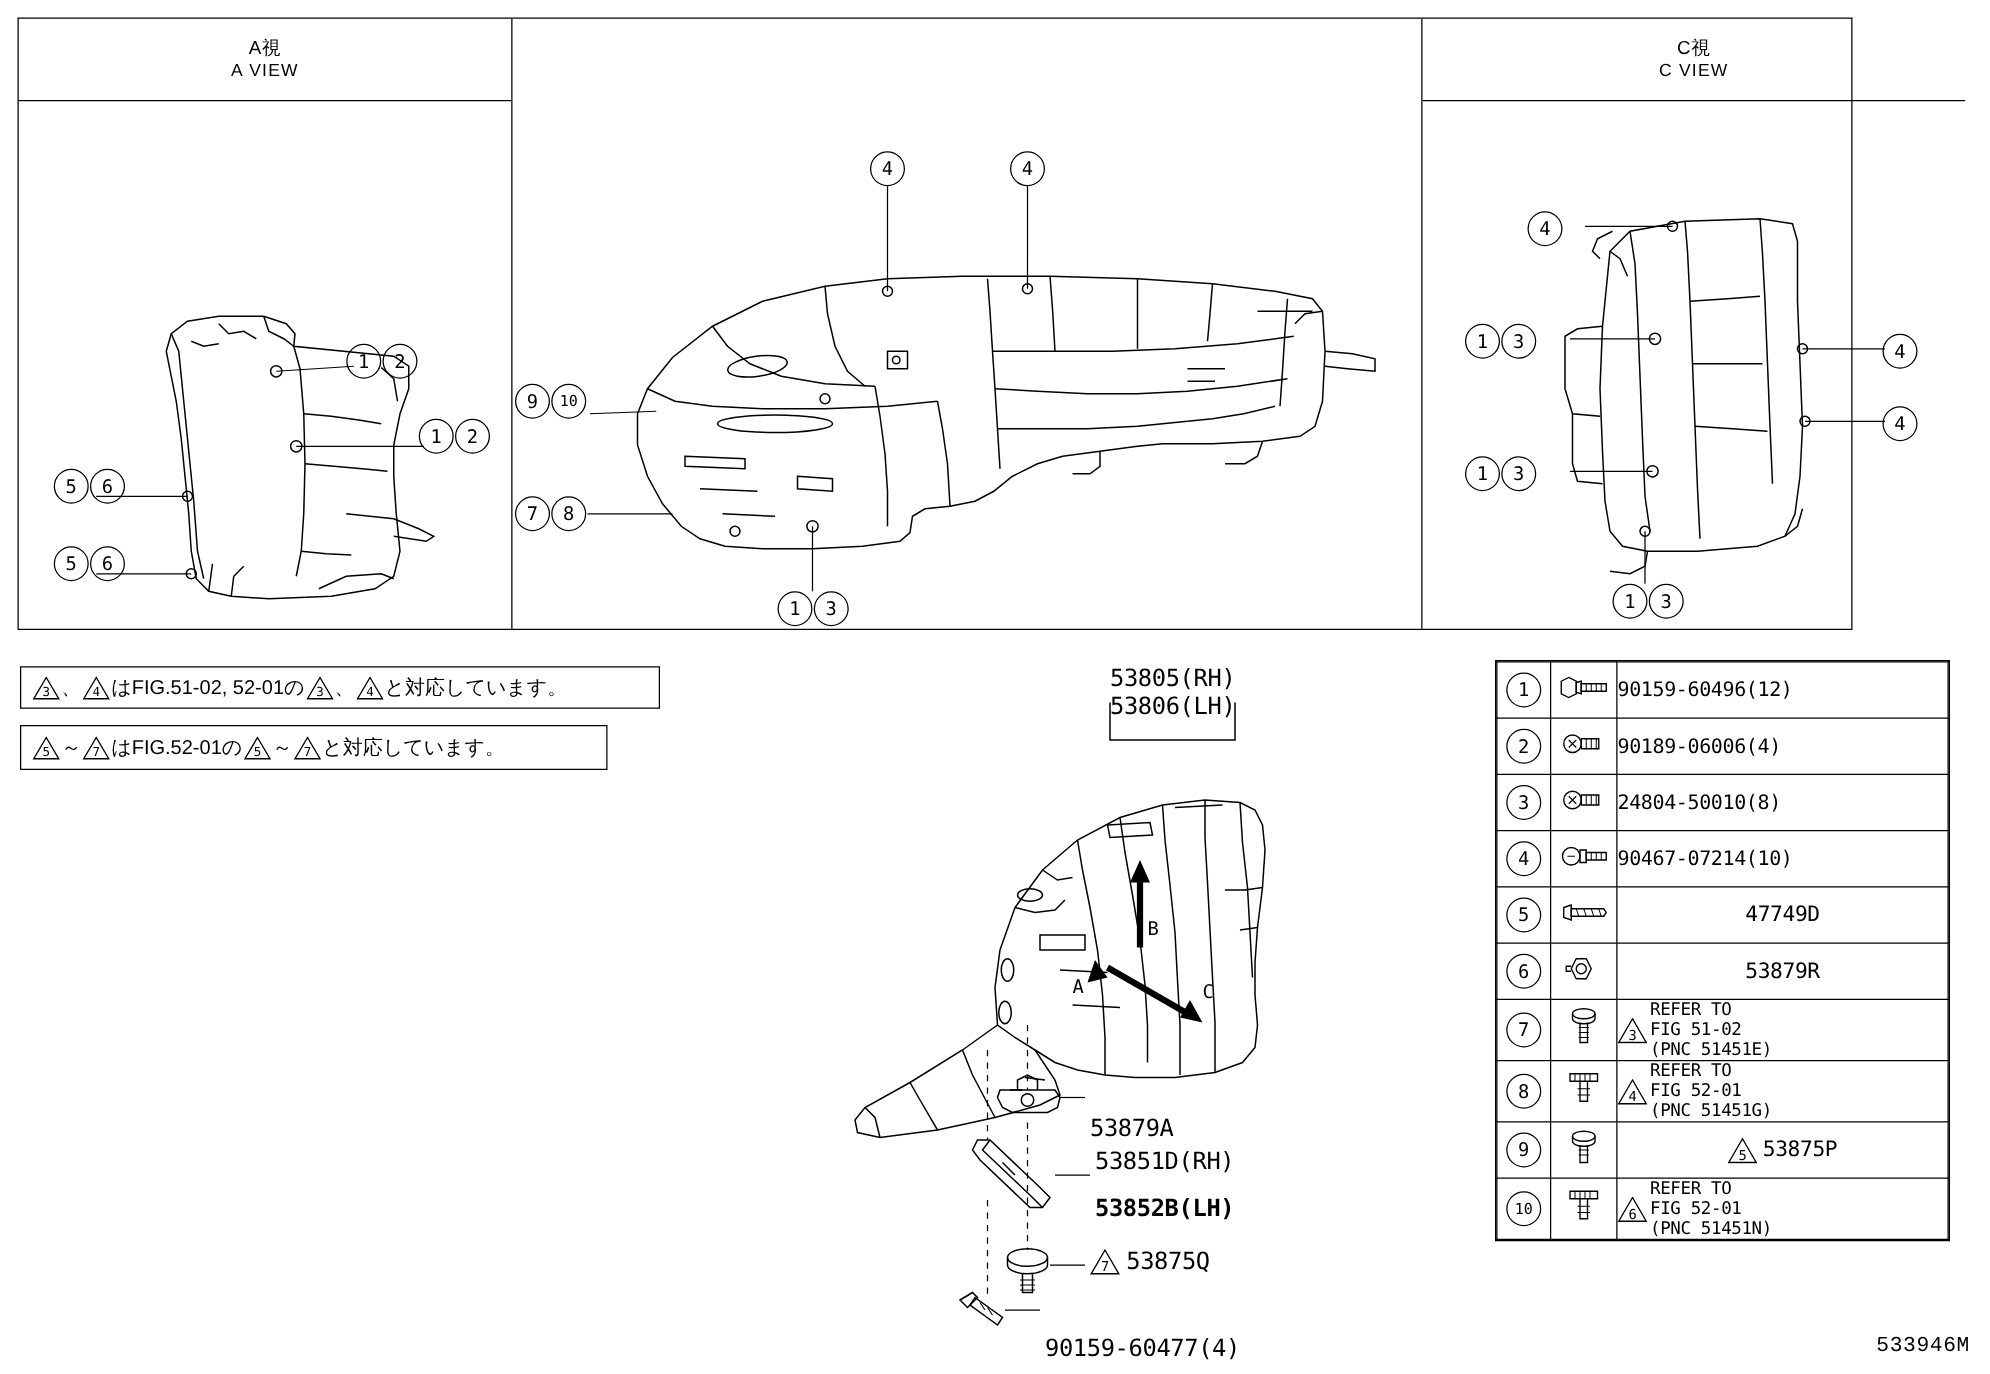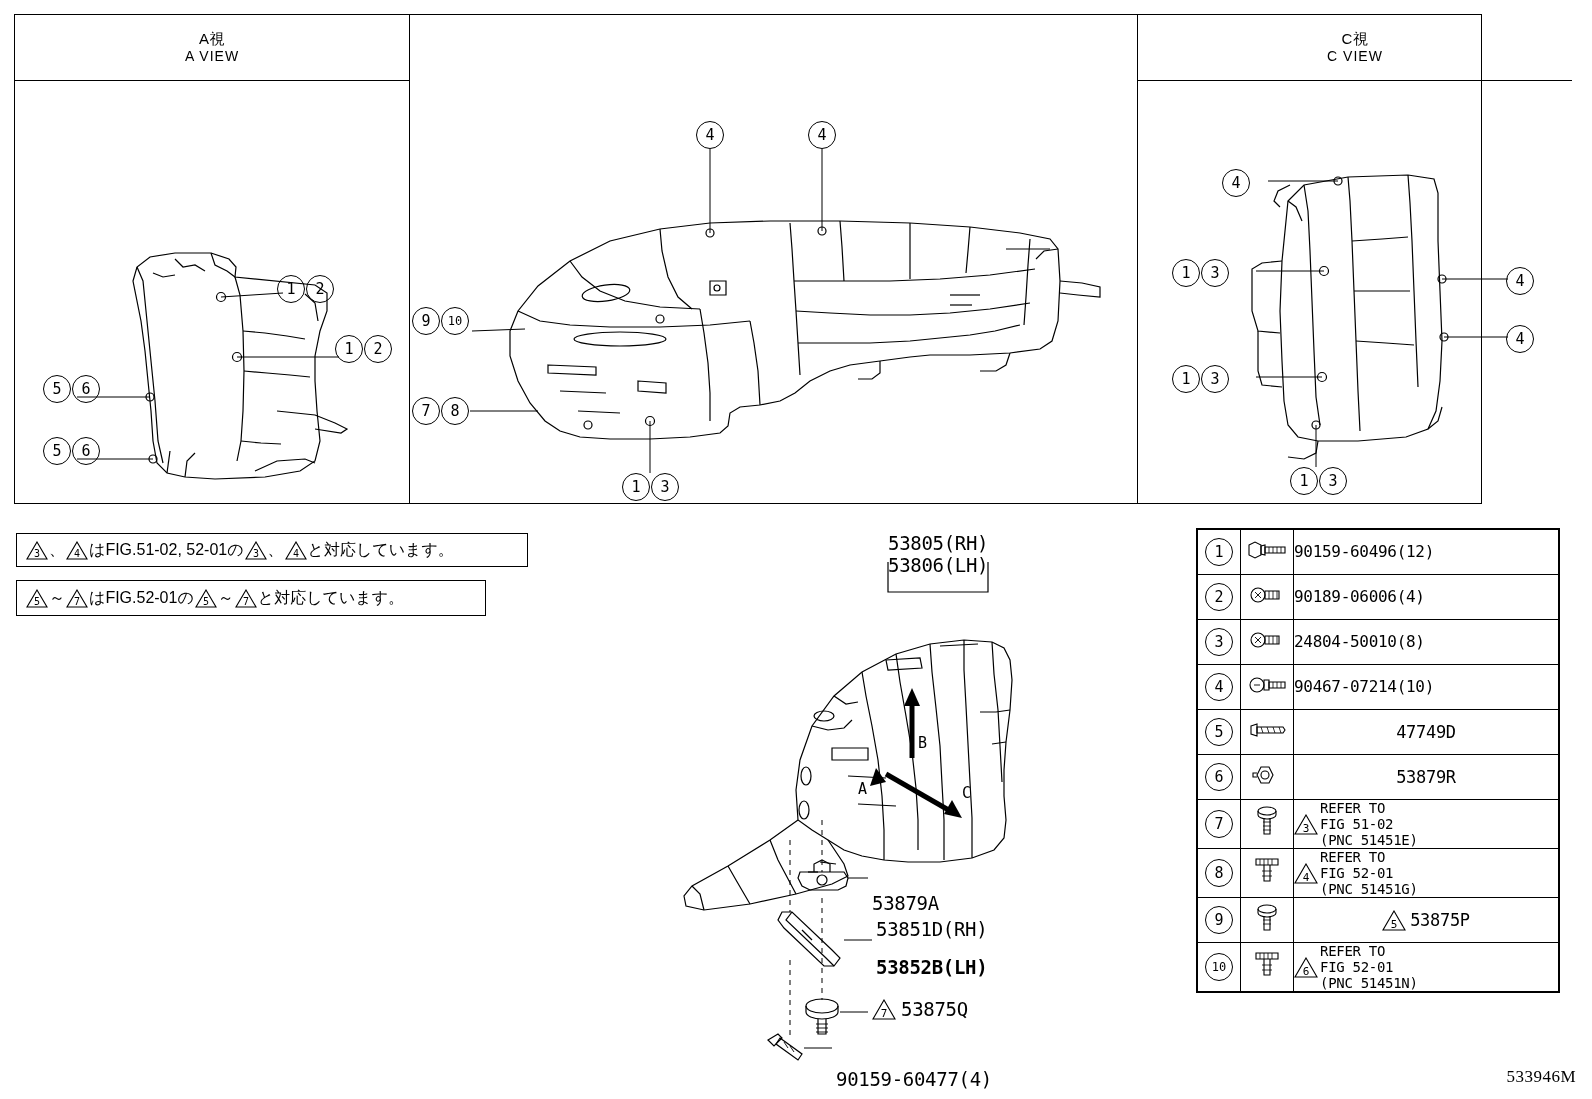--- a/index.html
+++ b/index.html
@@ -171,21 +171,21 @@
     font-family: "DejaVu Sans Mono", monospace;
     font-size: 19px;
     line-height: 22px;
     letter-spacing: -0.3px;
     white-space: nowrap;
   }
   .figcode {
     position: absolute;
     right: 16px;
     bottom: 12px;
-    font-family: Liberation Serif, serif;
+    font-family: Liberation Mono, monospace;
     font-size: 17px;
     letter-spacing: 0.5px;
   }
   .callout {
     position: absolute;
     font-family: "DejaVu Sans Mono", monospace;
   }
   .cg { display: flex; gap: 1px; }
 </style>
 </head>

